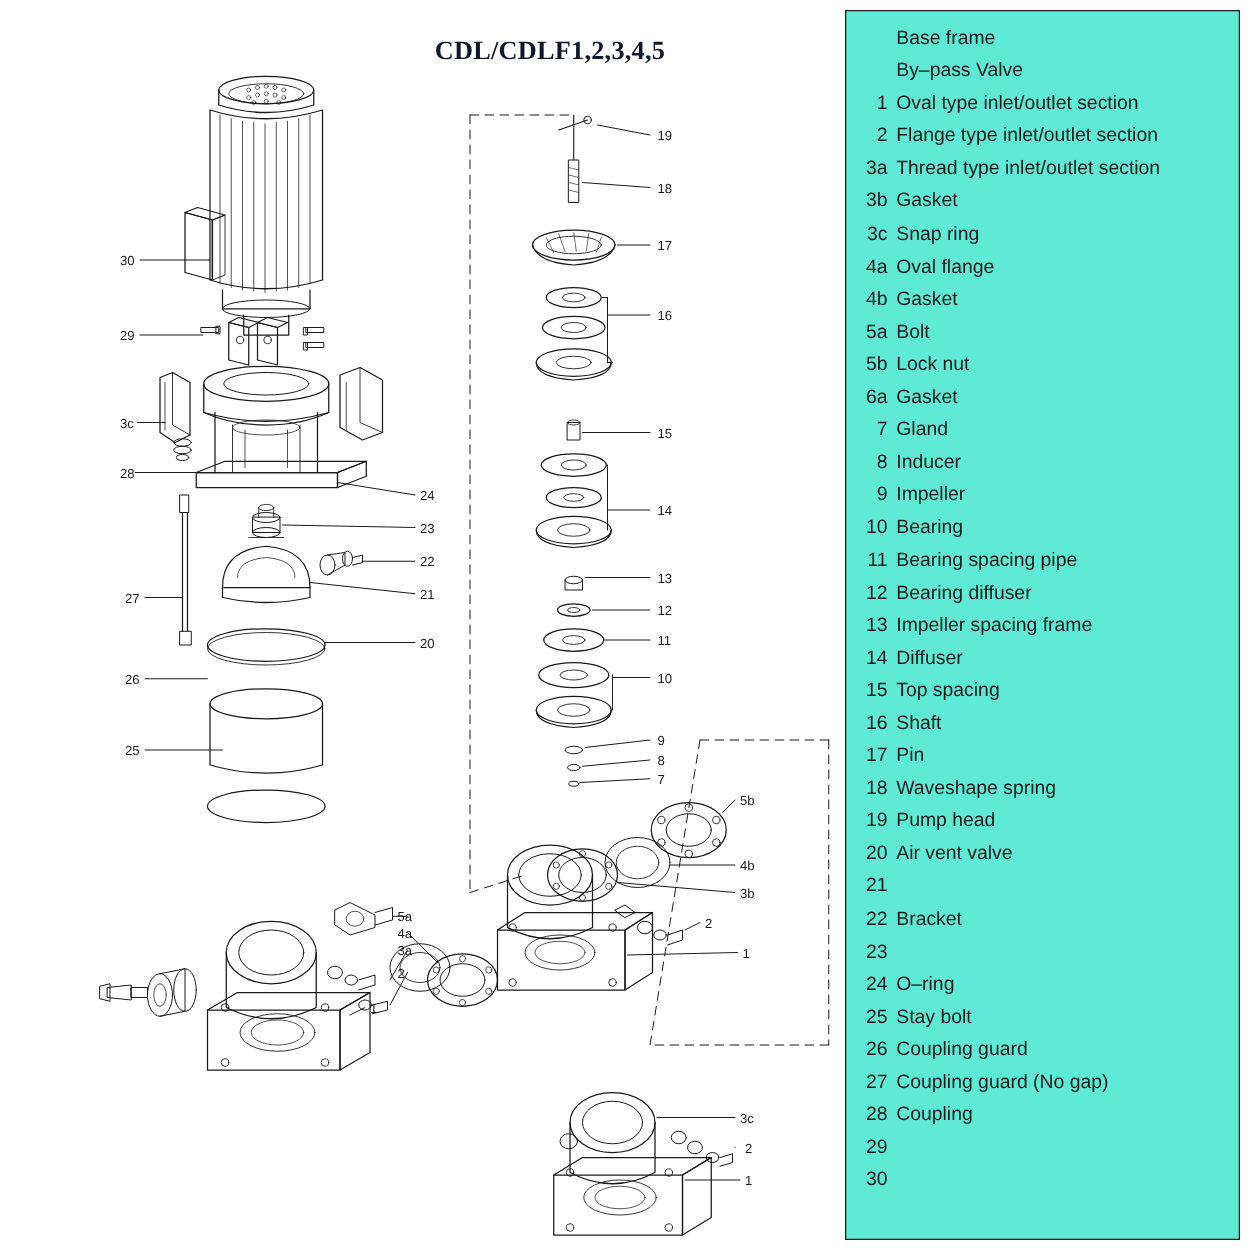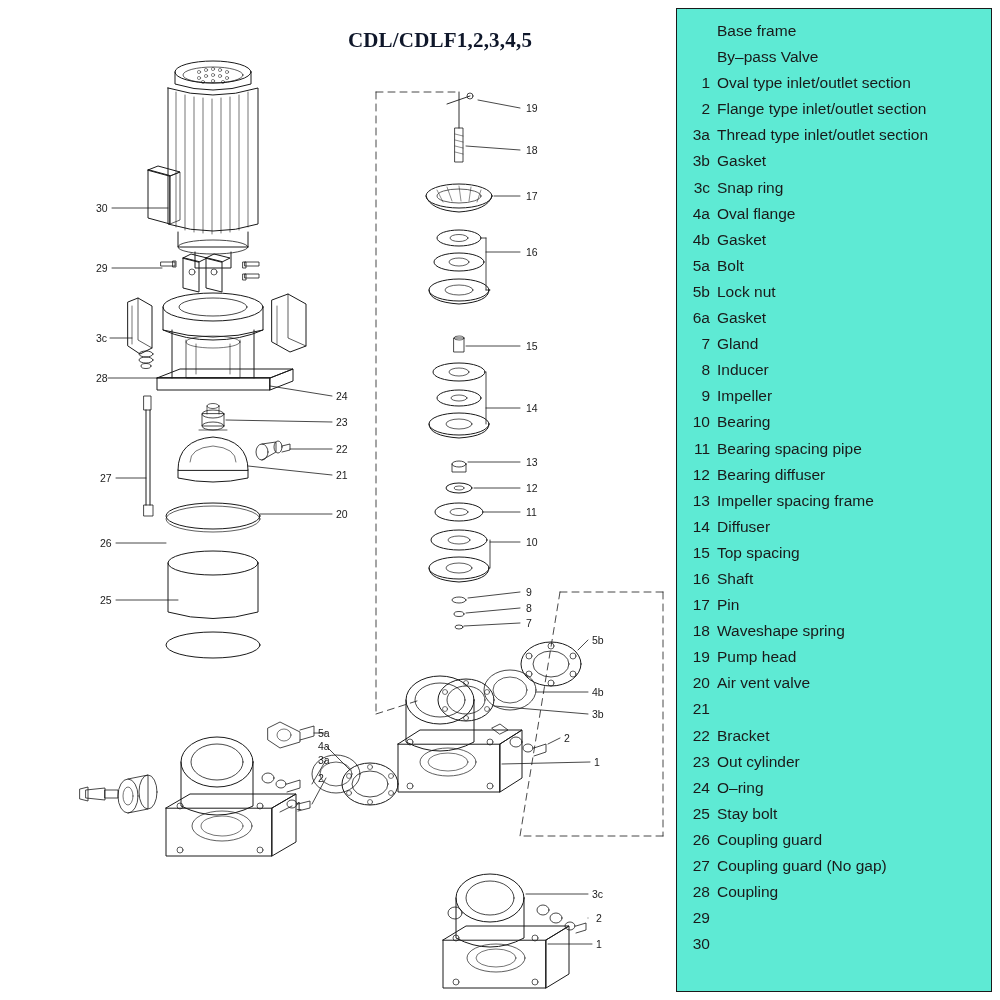--- a/index.html
+++ b/index.html
@@ -645,21 +645,20 @@
         </li>
         <li class="legend-row">
           <span class="legend-num">21</span>
         </li>
         <li class="legend-row">
           <span class="legend-num">22</span>
           <span class="legend-label">Bracket</span>
         </li>
         <li class="legend-row">
           <span class="legend-num">23</span>
-          <span class="legend-label">Out cylinder</span>
         </li>
         <li class="legend-row">
           <span class="legend-num">24</span>
           <span class="legend-label">O–ring</span>
         </li>
         <li class="legend-row">
           <span class="legend-num">25</span>
           <span class="legend-label">Stay bolt</span>
         </li>
         <li class="legend-row">

